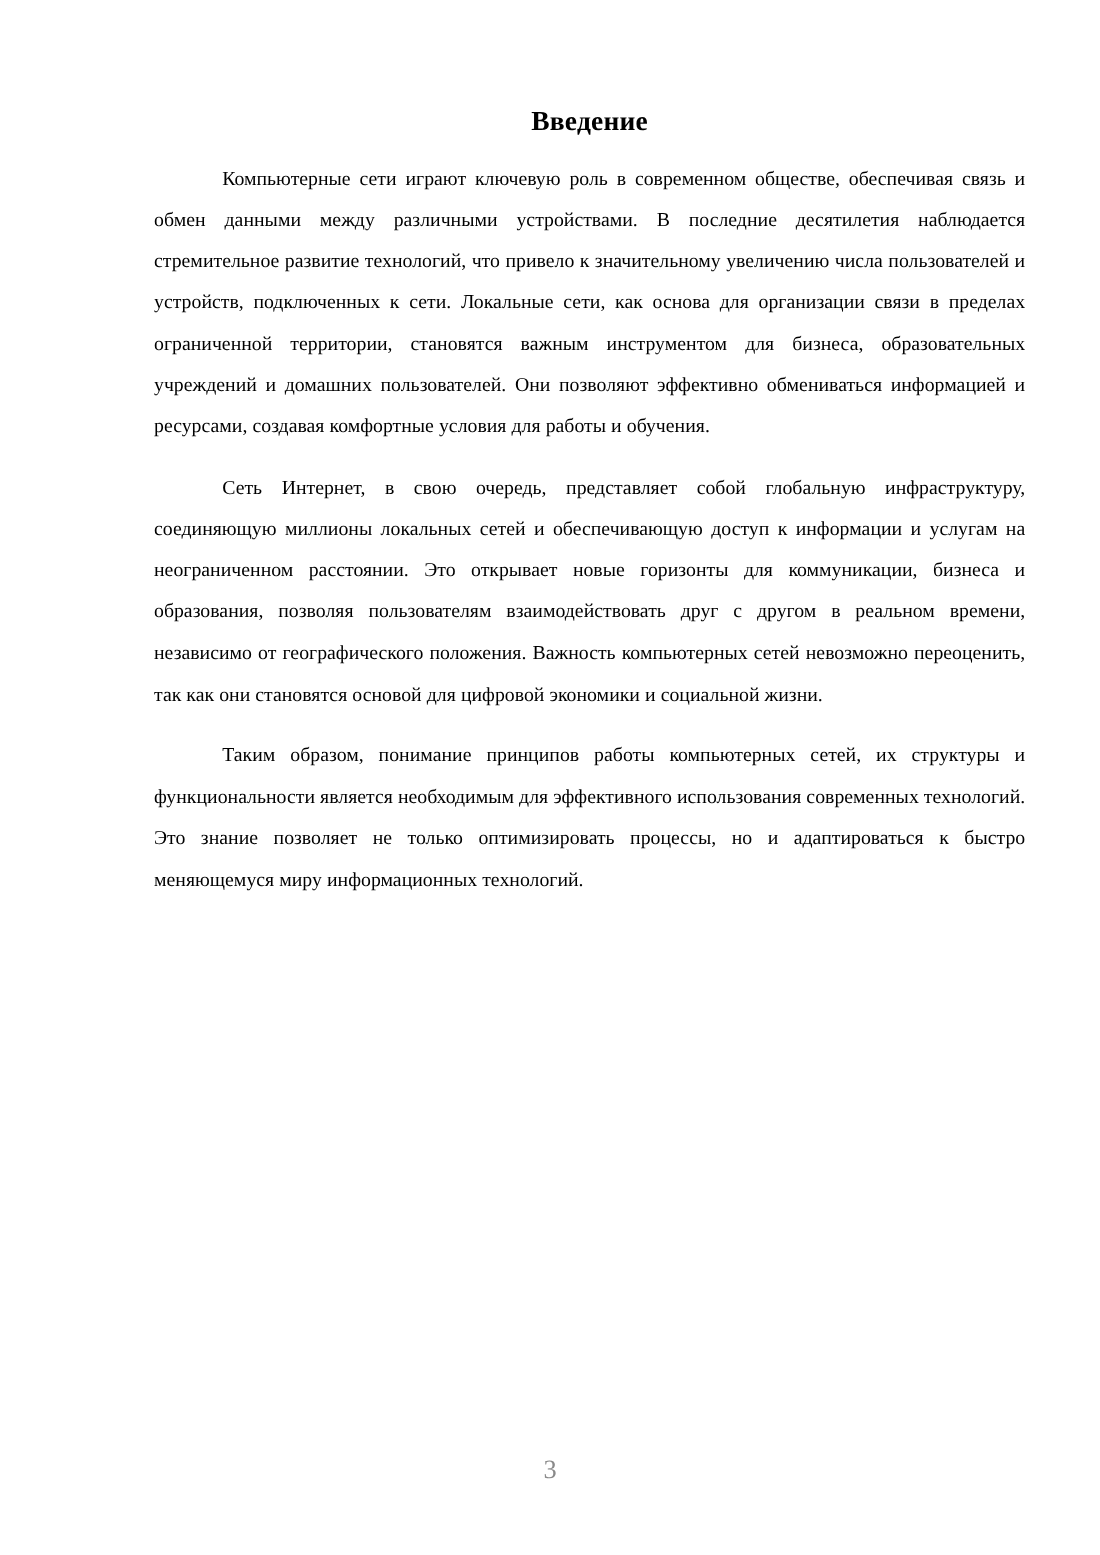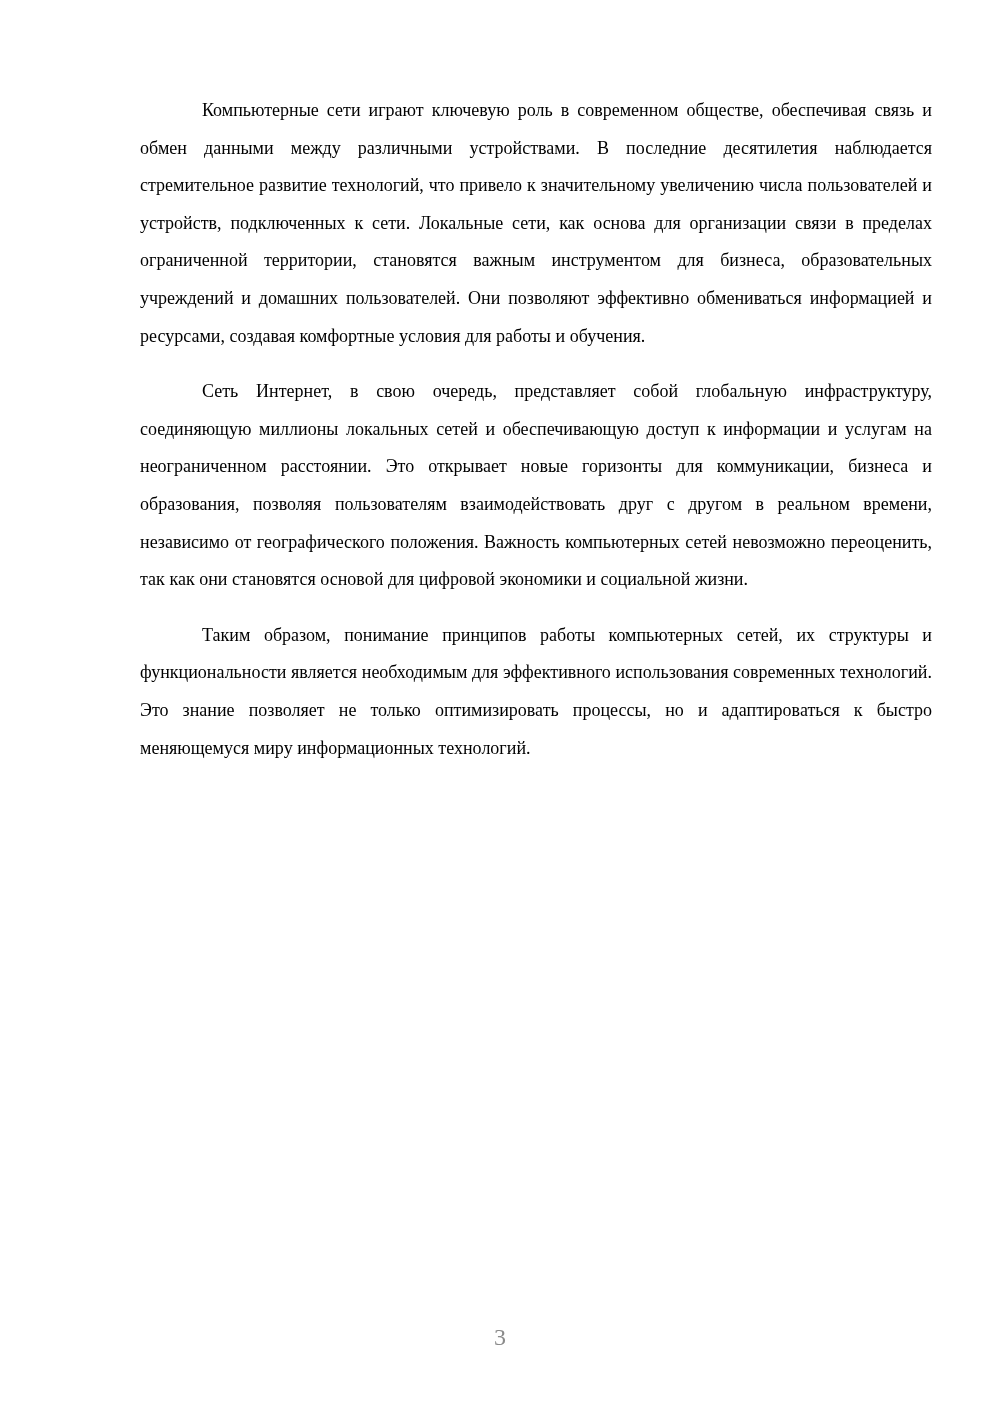--- a/index.html
+++ b/index.html
@@ -63,20 +63,21 @@
     color: #8a8a8a;
   }
 </style>
 </head>
 <body>
 
 <div class="page">
 
   <div class="content">
 
+    <h1 class="doc-title">Введение</h1>
 
     <p class="para">Компьютерные сети играют ключевую роль в современном обществе, обеспечивая связь и обмен данными между различными устройствами. В последние десятилетия наблюдается стремительное развитие технологий, что привело к значительному увеличению числа пользователей и устройств, подключенных к сети. Локальные сети, как основа для организации связи в пределах ограниченной территории, становятся важным инструментом для бизнеса, образовательных учреждений и домашних пользователей. Они позволяют эффективно обмениваться информацией и ресурсами, создавая комфортные условия для работы и обучения.</p>
 
     <p class="para">Сеть Интернет, в свою очередь, представляет собой глобальную инфраструктуру, соединяющую миллионы локальных сетей и обеспечивающую доступ к информации и услугам на неограниченном расстоянии. Это открывает новые горизонты для коммуникации, бизнеса и образования, позволяя пользователям взаимодействовать друг с другом в реальном времени, независимо от географического положения. Важность компьютерных сетей невозможно переоценить, так как они становятся основой для цифровой экономики и социальной жизни.</p>
 
     <p class="para">Таким образом, понимание принципов работы компьютерных сетей, их структуры и функциональности является необходимым для эффективного использования современных технологий. Это знание позволяет не только оптимизировать процессы, но и адаптироваться к быстро меняющемуся миру информационных технологий.</p>
 
   </div>
 
   <div class="page-number">3</div>

